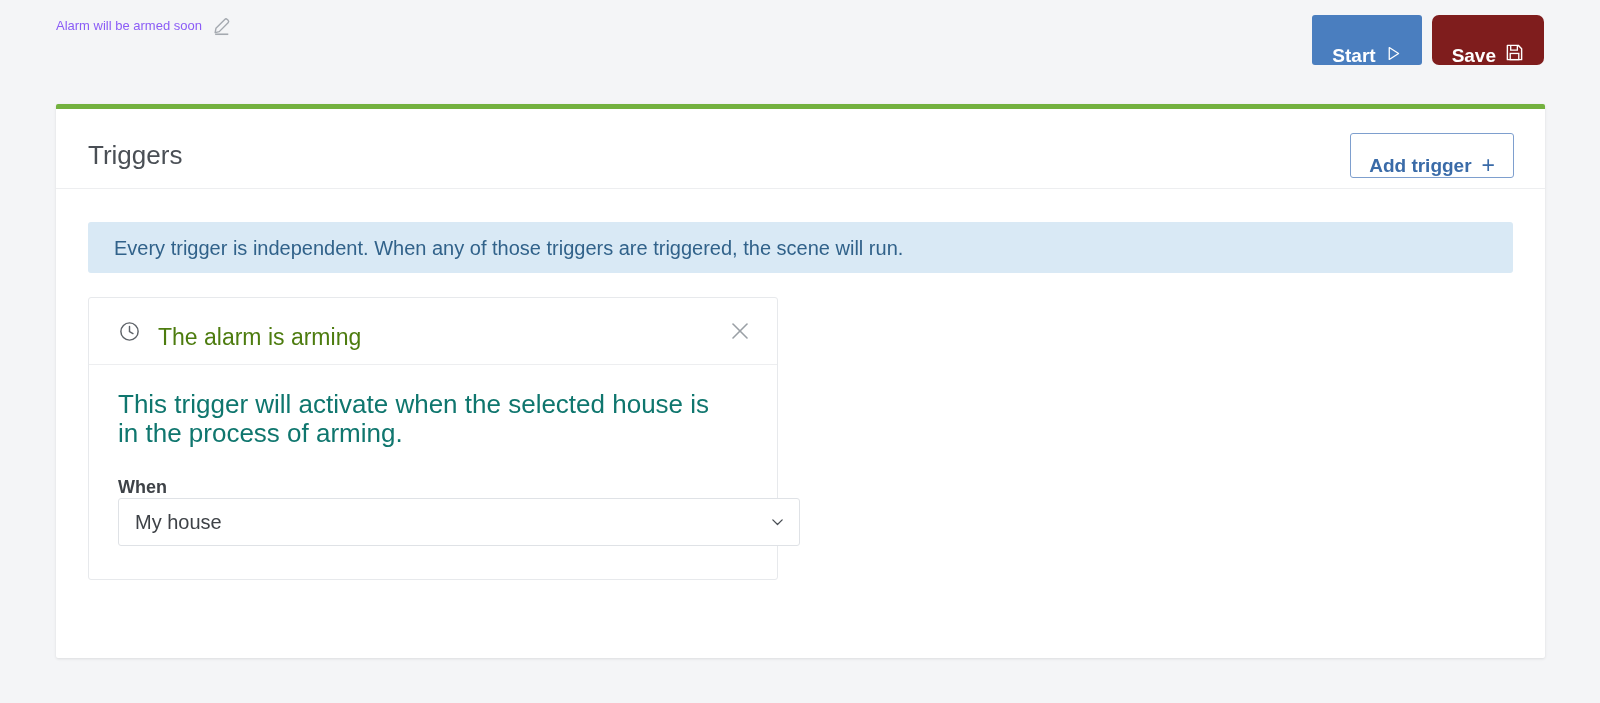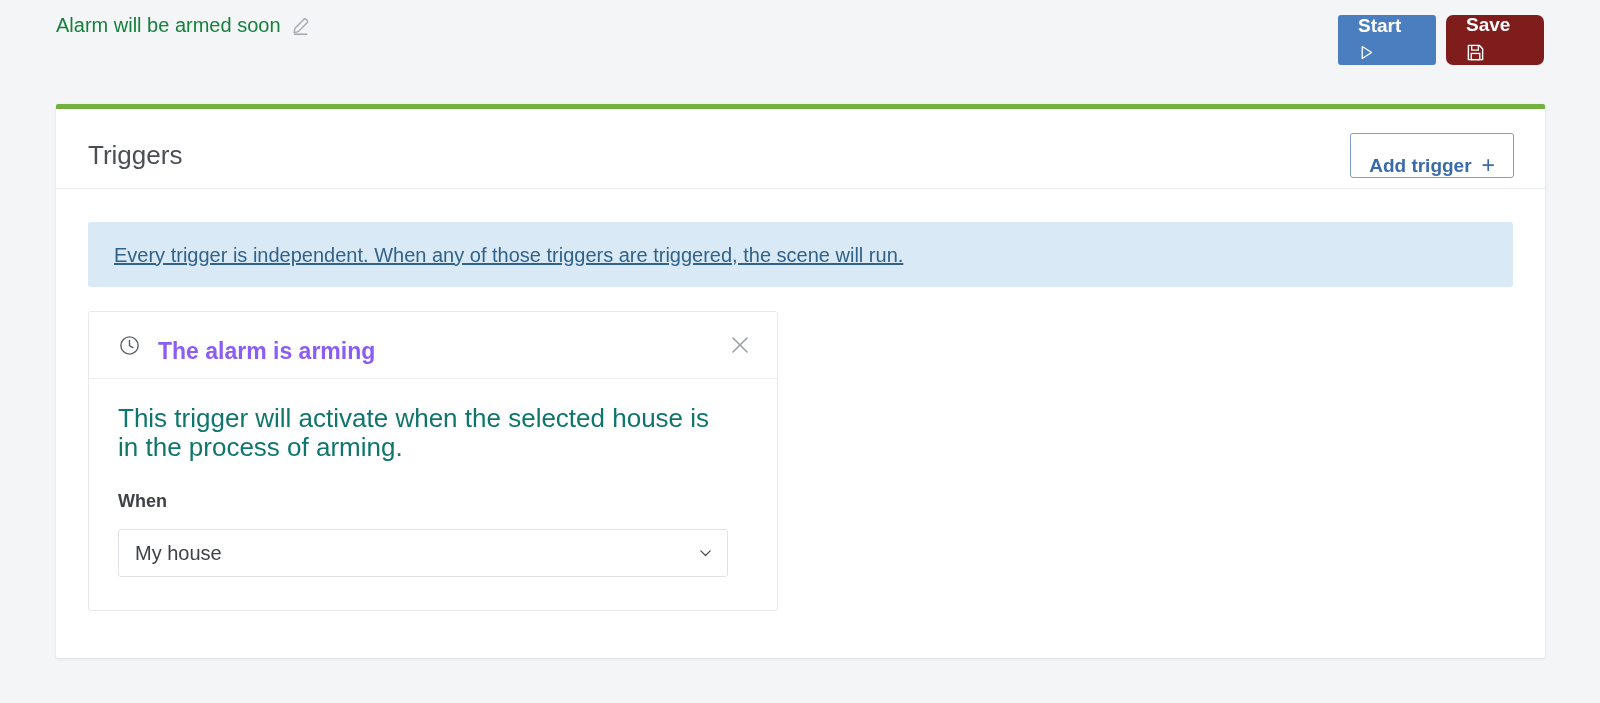--- a/index.html
+++ b/index.html
@@ -60,22 +60,22 @@
   .pencil.sub { margin-left: 10px; }
 
   .subtitle-row {
     display: flex;
     align-items: center;
     margin-top: 4px;
     height: 26px;
   }
 
   .page-subtitle {
-    font-size: 20px;
-    color: #15803d;
+    font-size: 13px;
+    color: #8b5cf6;
     font-weight: 400;
     white-space: nowrap;
     text-align: center;
   }
 
   
   .toggle {
     margin-left: 22px;
     width: 48px;
     height: 26px;
@@ -106,28 +106,27 @@
     height: 50px;
   }
 
   .btn {
     border: none;
     border-radius: 3px;
     font-family: "Liberation Sans", sans-serif;
     font-size: 19px;
     font-weight: 700;
     display: inline-flex;
-    align-items: flex-start;
+    align-items: flex-end;
     justify-content: center;
     gap: 9px;
     padding: 0 20px;
     cursor: pointer;
     white-space: nowrap;
     line-height: 1;
-    flex-direction: column;
   }
   .btn-start {
     background: #4a7ebf;
     color: #ffffff;
     min-width: 98px;
   }
   .btn-save {
     background: #7f1d1d;
     color: #ffffff;
     min-width: 98px;
@@ -211,24 +210,23 @@
 
   
   .info-banner {
     background: #d9e9f5;
     color: #31628a;
     border-radius: 3px;
     padding: 18px 26px;
     font-size: 20px;
     line-height: 26px;
     width: 100%;
-    height: 65px;
-    display: flex;
-    align-items: center;
-    text-decoration: underline;
+    height: 51px;
+    display: flex;
+    align-items: center;
   }
 
   
   .trigger-card {
     margin-top: 24px;
     width: 690px;
     background: #ffffff;
     border: 1px solid #e7e9ec;
     border-radius: 3px;
   }
@@ -243,22 +241,22 @@
   }
 
   .clock-icon {
     flex: none;
     line-height: 0;
     margin-right: 17px;
   }
 
   .trigger-title {
     font-size: 23px;
-    color: #8b5cf6;
-    font-weight: 700;
+    color: #4d7c0f;
+    font-weight: 400;
     line-height: 28px;
     margin-top: 12px;
   }
 
   .trigger-close {
     position: absolute;
     right: 26px;
     top: 50%;
     transform: translateY(-50%);
     width: 22px;
@@ -282,22 +280,22 @@
   .field-label {
     margin-top: 28px;
     font-size: 18px;
     font-weight: 700;
     color: #3e4247;
     line-height: 22px;
   }
 
   .select-wrap {
     position: relative;
-    margin-top: 17px;
-    width: 610px;
+    margin-top: 0;
+    width: 682px;
   }
 
   .select-box {
     width: 100%;
     height: 48px;
     background: #ffffff;
     border: 1px solid #dfe2e6;
     border-radius: 3px;
     display: flex;
     align-items: center;

